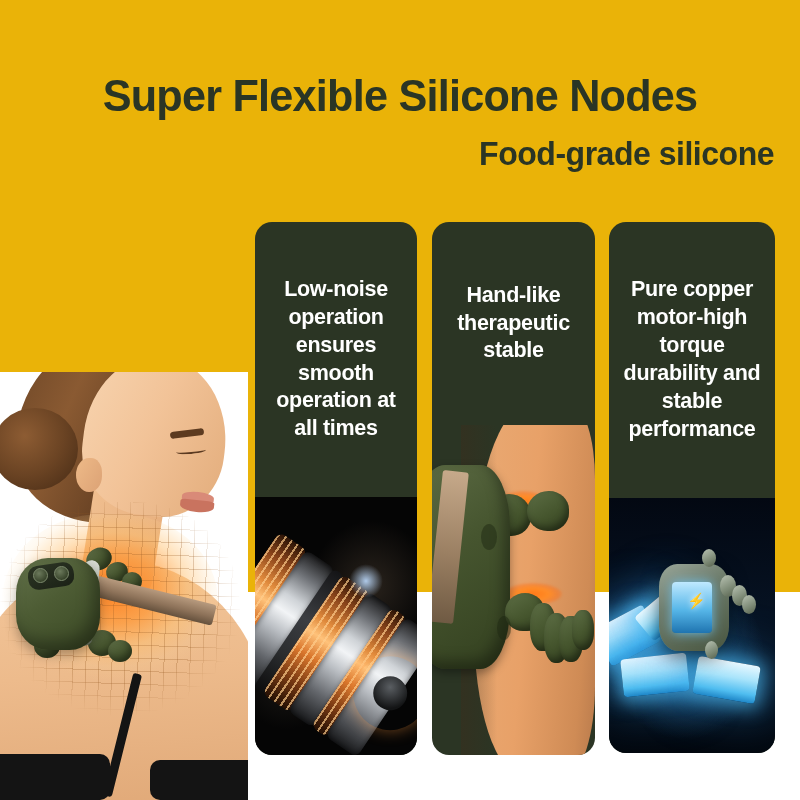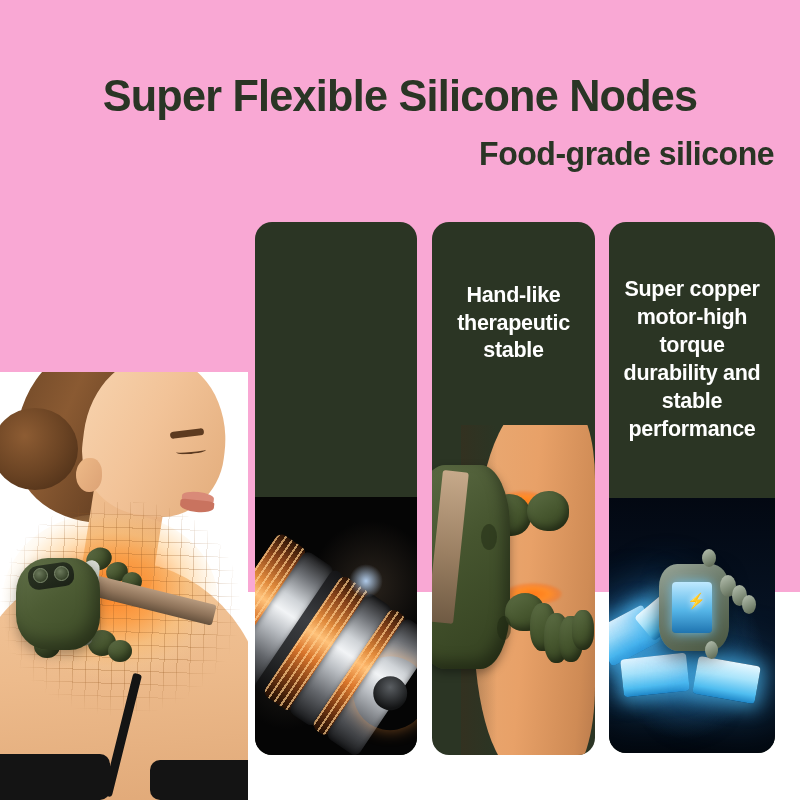--- a/index.html
+++ b/index.html
@@ -2,21 +2,21 @@
 <html><head>
 <meta charset="utf-8">
 <style>
   * { box-sizing: border-box; margin: 0; padding: 0; }
   html, body {
     width: 800px; height: 800px;
     background: #ffffff;
     font-family: "Liberation Sans", sans-serif;
     overflow: hidden;
   }
-  #stage { position: relative; width: 800px; height: 592px; background: #f9a8d4; }
+  #stage { position: relative; width: 800px; height: 592px; background: #eab308; }
 
   
   .headline {
     position: absolute; left: 0; top: 72px; width: 800px;
     text-align: center;
     font-size: 45px; font-weight: bold; letter-spacing: -0.8px;
     color: #2a3525; line-height: 1.05;
     transform: scaleX(0.96); transform-origin: center;
     white-space: nowrap;
   }
@@ -359,20 +359,21 @@
     <div class="m-node" style="left:34px; top:262px; width:26px; height:24px;"></div>
     <div class="m-strap"></div>
     <div class="m-trim"></div>
     <div class="m-body"></div>
     <div class="m-pad"></div>
     <div class="m-btn" style="left:33px; top:196px;"></div>
     <div class="m-btn" style="left:54px; top:194px;"></div>
   </div>
 
   <div class="card" id="card-1">
+    <div class="card-text">Low-noise operation ensures smooth operation at all times</div>
     <div class="card-photo">
       <div class="motor-bg"></div>
       <div class="motor">
         <div class="motor-shaft">
           <div class="seg seg-copper" style="left:0%; width:16%;"></div>
           <div class="seg seg-steel" style="left:15%; width:17%;"></div>
           <div class="seg seg-dark" style="left:31%; width:6%;"></div>
           <div class="seg seg-copper" style="left:36%; width:16%;"></div>
           <div class="seg seg-steel" style="left:51%; width:14%;"></div>
           <div class="seg seg-copper" style="left:64%; width:9%;"></div>
@@ -405,21 +406,21 @@
       <div class="node" style="left:45%; top:51%; width:40px; height:38px;"></div>
       <div class="node" style="left:60%; top:54%; width:26px; height:48px; border-radius:44%;"></div>
       <div class="node" style="left:69%; top:57%; width:25px; height:50px; border-radius:44%;"></div>
       <div class="node" style="left:78%; top:58%; width:24px; height:46px; border-radius:44%;"></div>
       <div class="node" style="left:86%; top:56%; width:22px; height:40px; border-radius:44%;"></div>
       <div class="node-ring" style="left:40%; top:58%; width:14px; height:24px;"></div>
     </div>
   </div>
 
   <div class="card" id="card-3">
-    <div class="card-text">Super copper motor-high torque durability and stable performance</div>
+    <div class="card-text">Pure copper motor-high torque durability and stable performance</div>
     <div class="card-photo">
       <div class="tech-bg"></div>
       <div class="panel" style="left:-6%; top:46%; width:34%; height:16%; transform:rotate(-28deg);"></div>
       <div class="panel" style="left:8%;  top:62%; width:40%; height:15%; transform:rotate(-6deg);"></div>
       <div class="panel" style="left:52%; top:64%; width:38%; height:15%; transform:rotate(10deg);"></div>
       <div class="panel" style="left:18%; top:40%; width:26%; height:12%; transform:rotate(-40deg);"></div>
 
       <div class="dev3" style="left:30%; top:26%; width:42%; height:34%;"></div>
       <div class="dev3-window" style="left:38%; top:33%; width:24%; height:20%;">
         <span class="bolt" style="left:38%; top:22%;">⚡</span>

